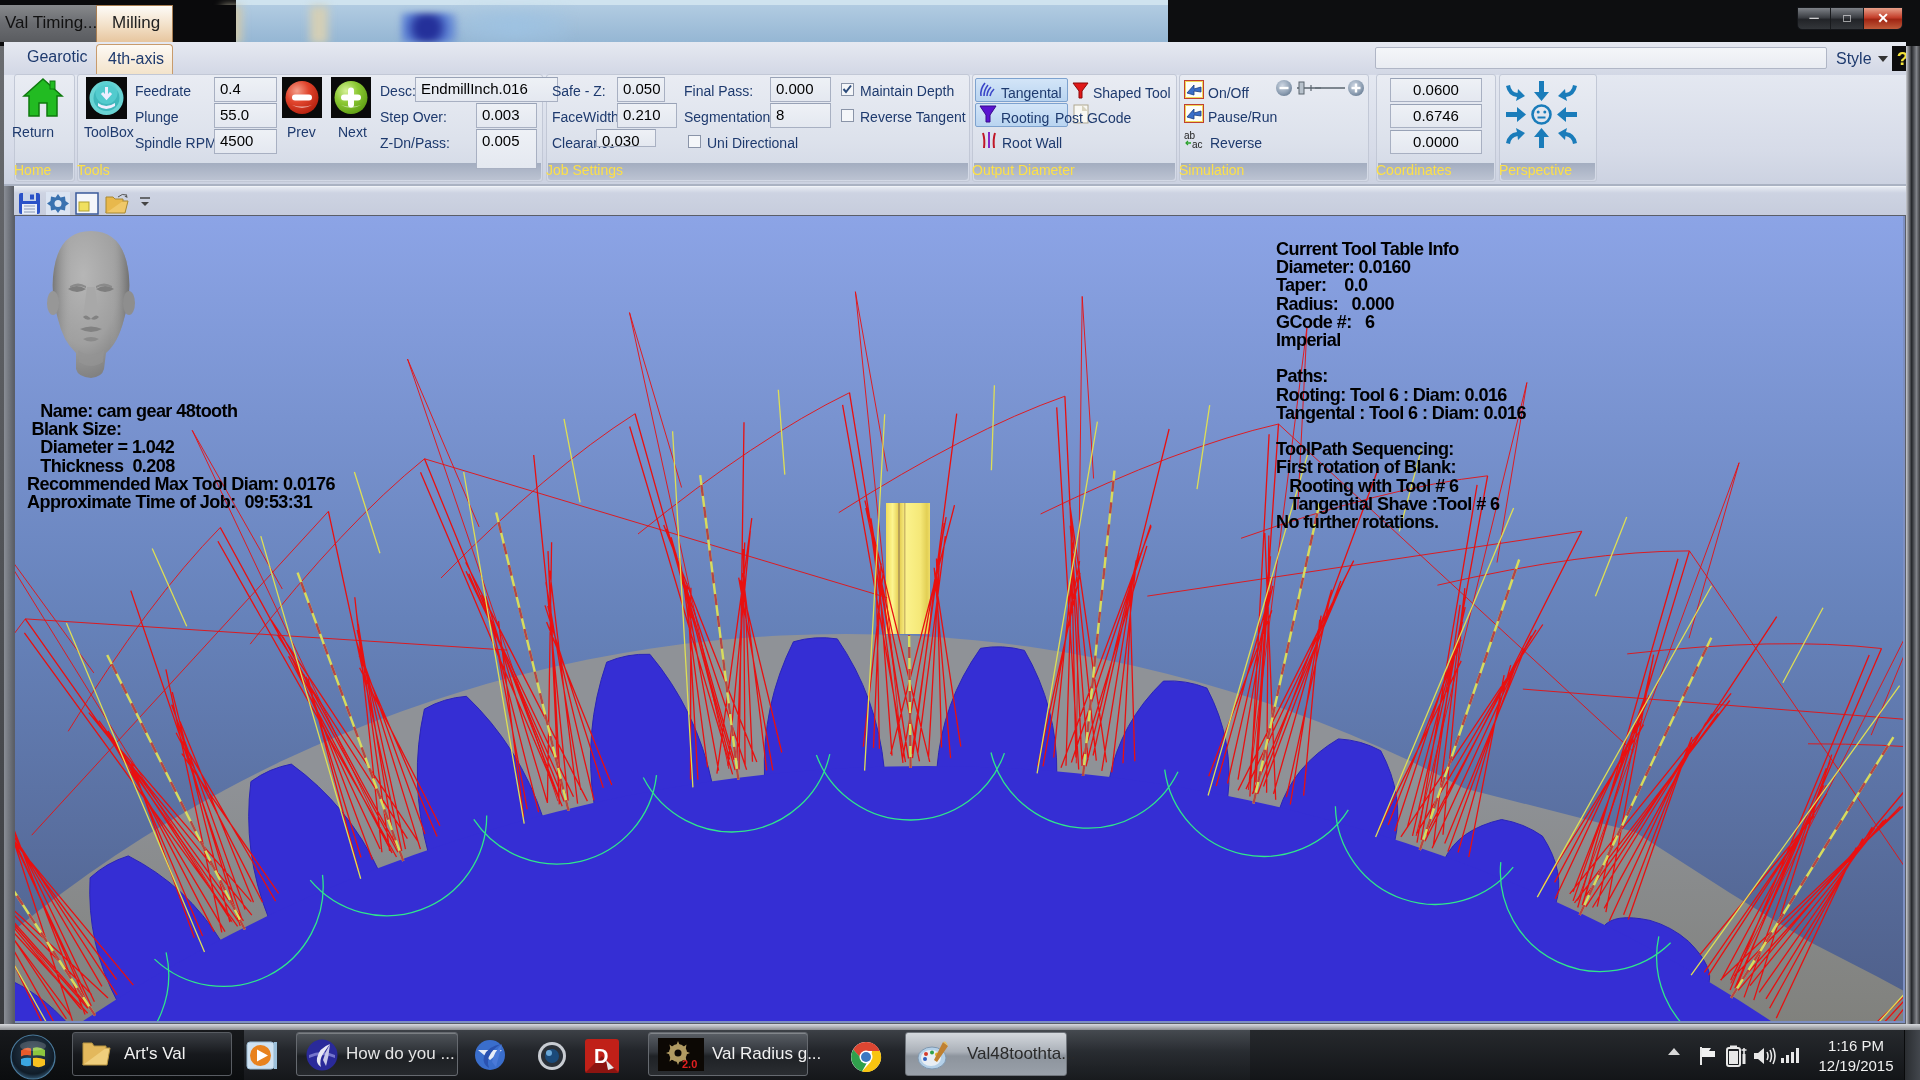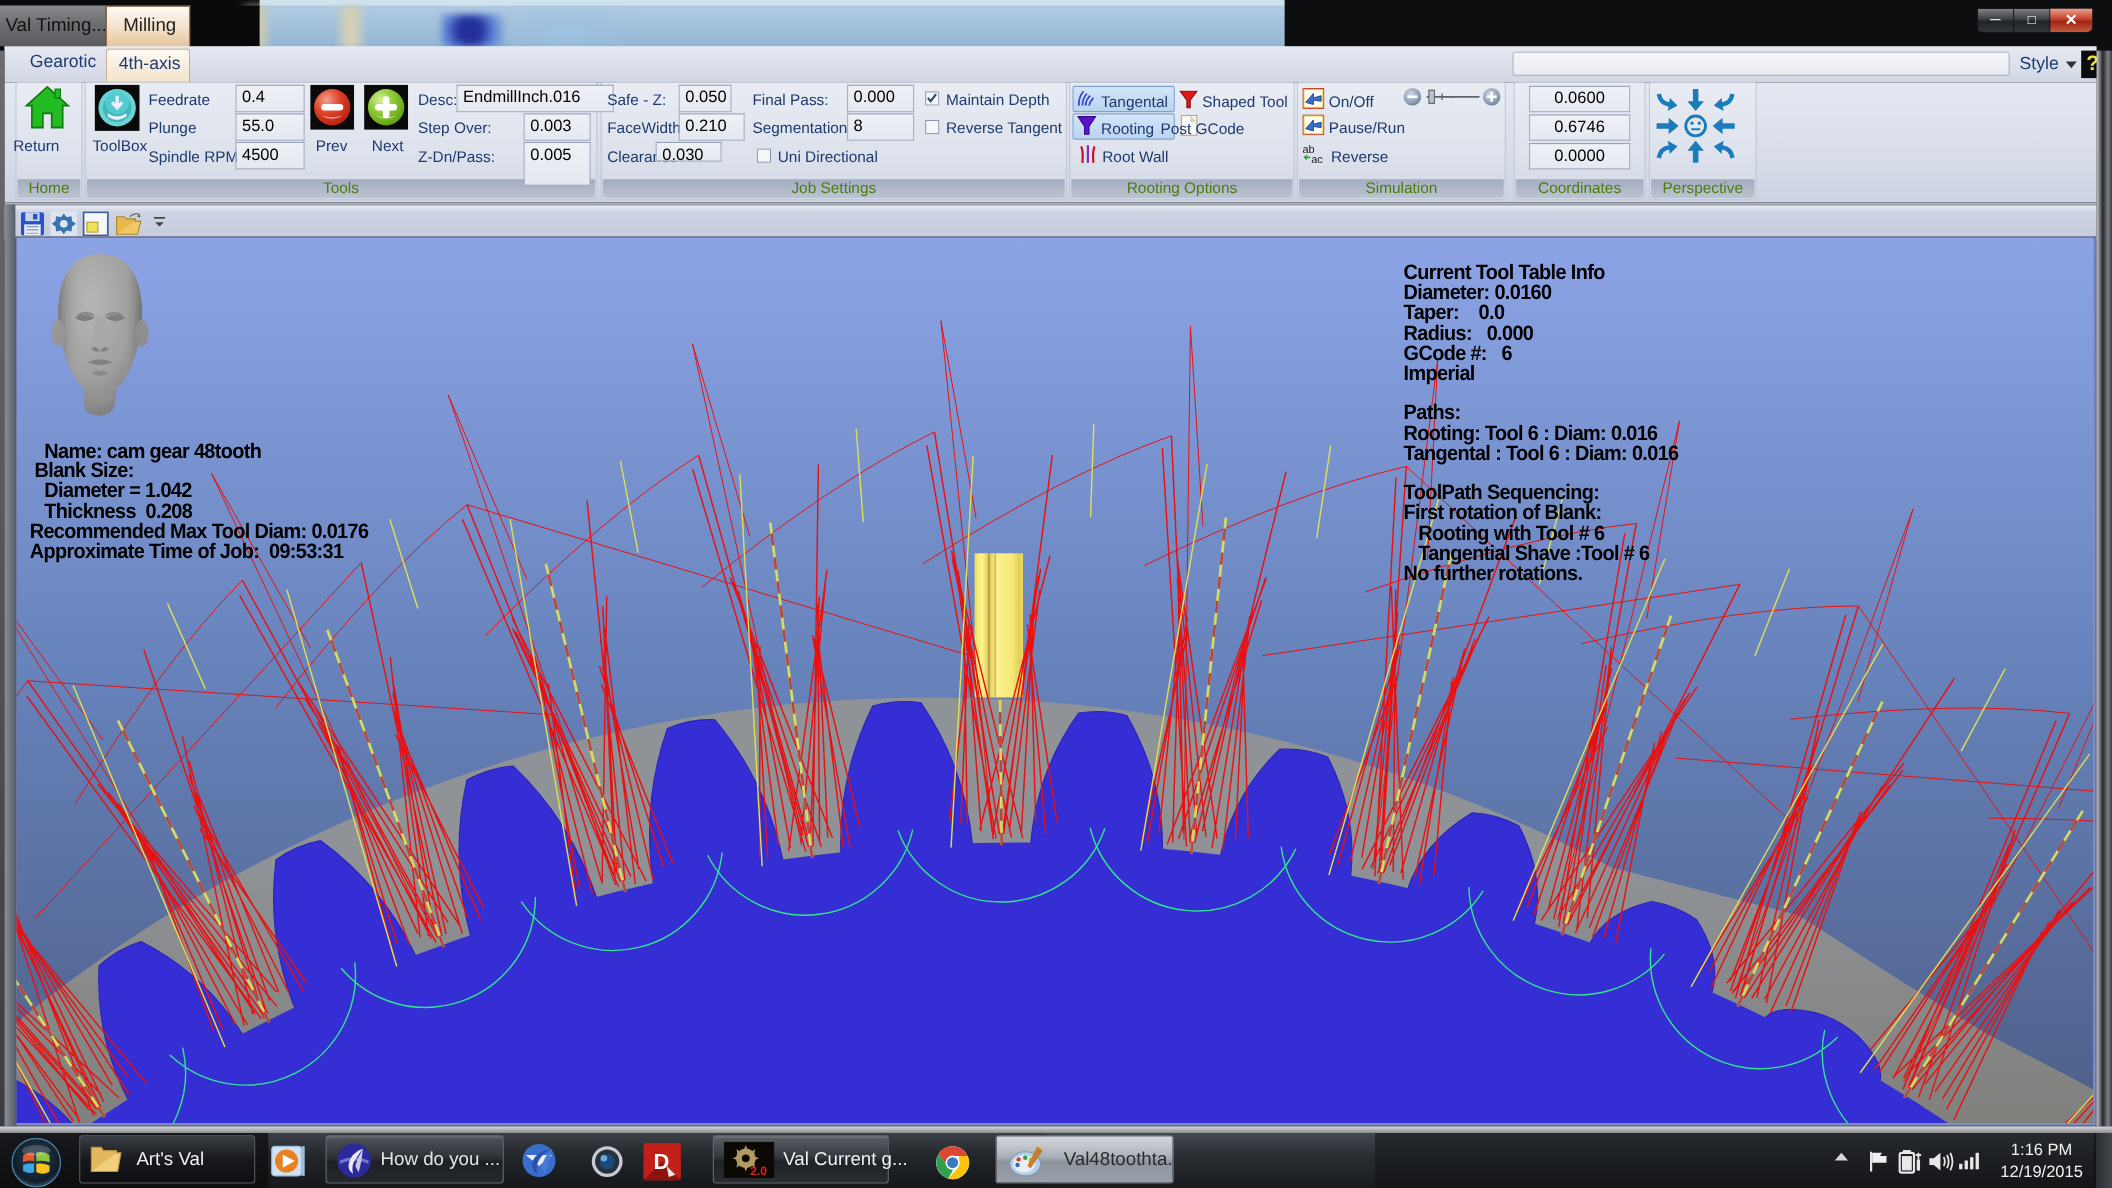--- a/index.html
+++ b/index.html
@@ -1,19 +1,19 @@
 <!DOCTYPE html>
 <html><head><meta charset="utf-8"><style>
 
 *{margin:0;padding:0;box-sizing:border-box}
 body{width:1920px;height:1080px;overflow:hidden;background:#000;font-family:"Liberation Sans",sans-serif;position:relative}
 .abs{position:absolute}
 .rlab{font-size:14px;color:#1e3a6e;white-space:nowrap}
 .fld{position:absolute;background:linear-gradient(#eef1f6,#e4e8f0);border:1px solid #a8b0c2;border-top-color:#98a2b6;font-size:15px;color:#000;padding:2px 0 0 5px;white-space:nowrap}
-.glab{position:absolute;font-size:14px;color:#4d7c0f;text-align:center;white-space:nowrap}
+.glab{position:absolute;font-size:14px;color:#fde047;text-align:left;white-space:nowrap}
 .grp{position:absolute;top:74px;height:108px;background:linear-gradient(#e9ecf3,#dde2ec 60%,#d2d8e5);border:1px solid #c2c8d6;border-radius:3px}
 .gstrip{position:absolute;left:1px;right:1px;bottom:1px;height:17px;background:linear-gradient(#a3adc0,#bcc3d2);border-radius:0 0 3px 3px}
 .ovtext{position:absolute;font-size:19px;font-weight:bold;color:#000;line-height:18.2px;white-space:pre;letter-spacing:-0.6px;transform:scaleX(0.95);transform-origin:0 0}
 
 </style></head><body>
 <div style="position:absolute;left:0;top:0;width:1920px;height:46px;background:#0a0a0c"></div>
 <div style="position:absolute;left:236px;top:4px;width:932px;height:42px;background:linear-gradient(#b2cce2,#92b4d2)"></div>
 <div style="position:absolute;left:236px;top:0;width:932px;height:5px;background:#cfe3ef"></div>
 <div style="position:absolute;left:222px;top:6px;width:20px;height:38px;background:#cfc9ae;filter:blur(4px)"></div>
 <div style="position:absolute;left:310px;top:6px;width:18px;height:38px;background:#d4cfb6;filter:blur(4px)"></div>
@@ -47,21 +47,21 @@
     <div class="gstrip"></div>
   </div>
 <div class="glab" style="left:77px;width:466px;top:162px">Tools</div>
 <div class="grp" style="left:546px;width:424px">
     <div class="gstrip"></div>
   </div>
 <div class="glab" style="left:546px;width:424px;top:162px">Job Settings</div>
 <div class="grp" style="left:972px;width:205px">
     <div class="gstrip"></div>
   </div>
-<div class="glab" style="left:972px;width:205px;top:162px">Rooting Options</div>
+<div class="glab" style="left:972px;width:205px;top:162px">Output Diameter</div>
 <div class="grp" style="left:1179px;width:190px">
     <div class="gstrip"></div>
   </div>
 <div class="glab" style="left:1179px;width:190px;top:162px">Simulation</div>
 <div class="grp" style="left:1376px;width:120px">
     <div class="gstrip"></div>
   </div>
 <div class="glab" style="left:1376px;width:120px;top:162px">Coordinates</div>
 <div class="grp" style="left:1499px;width:98px">
     <div class="gstrip"></div>
@@ -422,21 +422,21 @@
 <div class="abs" style="left:648px;top:1032px;width:160px;height:44px;background:linear-gradient(#5a5f66,#33373d 45%,#1f2226 55%,#2a2d31);border:1px solid #666a70;border-radius:3px;box-shadow:inset 0 1px rgba(255,255,255,0.25)"></div>
 <svg class="abs" style="left:658px;top:1038px" width="46" height="33" viewBox="0 0 46 33">
 <rect width="46" height="33" fill="#0c0804"></rect>
 <g fill="#b09a62">
       <circle cx="20" cy="15" r="9"></circle>
 <path d="M20 3 L22 8 L18 8 Z M20 27 L22 22 L18 22 Z M8 15 L13 13 L13 17 Z M32 15 L27 13 L27 17 Z M11.5 6.5 L15.5 9.5 L12.5 12 Z M28.5 23.5 L24.5 20.5 L27.5 18 Z M28.5 6.5 L24.5 9.5 L27.5 12 Z M11.5 23.5 L15.5 20.5 L12.5 18 Z"></path>
     </g>
 <circle cx="20" cy="15" r="3.5" fill="#0c0804"></circle>
 <text x="24" y="30" font-size="11" font-weight="bold" fill="#e02020" font-family="Liberation Sans">2.0</text>
   </svg>
-<div style="position:absolute;left:712px;top:1044px;font-size:17px;color:#f0f0f0">Val Current g...</div>
+<div style="position:absolute;left:712px;top:1044px;font-size:17px;color:#f0f0f0">Val Radius g...</div>
 <svg class="abs" style="left:849px;top:1040px" width="34" height="34" viewBox="0 0 34 34">
 <circle cx="17" cy="17" r="15" fill="#fff"></circle>
 <path d="M17 2 A15 15 0 0 1 30.8 11 L17 11 Z M17 2 A15 15 0 0 0 4.2 9.5 L11 17.5 L17 11 Z" fill="#dc4632"></path>
 <path d="M4.2 9.5 A15 15 0 0 0 13 31.4 L17.8 23 A7 7 0 0 1 11 17 Z" fill="#30a04c"></path>
 <path d="M30.8 11 A15 15 0 0 1 13 31.4 L21.5 22 L23 11 Z" fill="#f8c410"></path>
 <circle cx="17" cy="17" r="6.5" fill="#fff"></circle>
     <circle cx="17" cy="17" r="5" fill="#3a78c2"></circle>
   </svg>
 <div class="abs" style="left:905px;top:1032px;width:162px;height:44px;background:linear-gradient(#d4d8dd,#aab0b8 45%,#8d949d 55%,#99a0a9);border:1px solid #70757c;border-radius:3px"></div>
 <svg class="abs" style="left:915px;top:1040px" width="40" height="32" viewBox="0 0 40 32">

